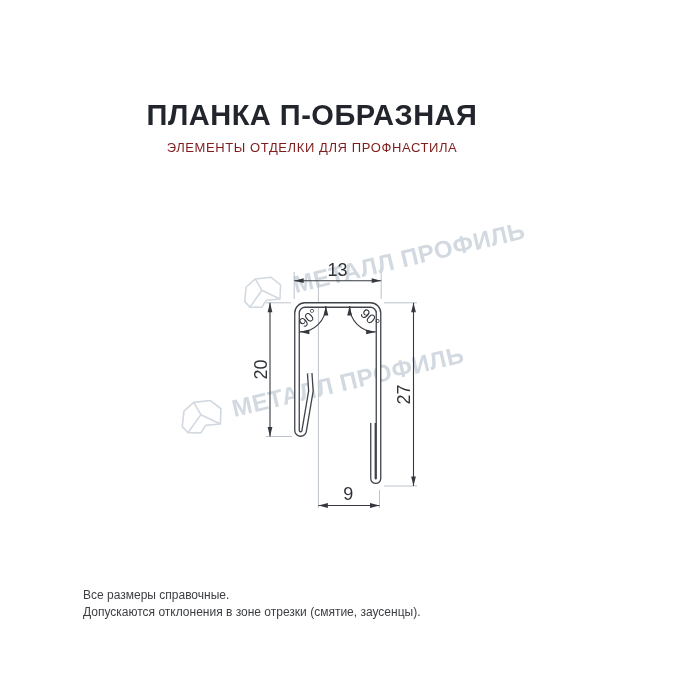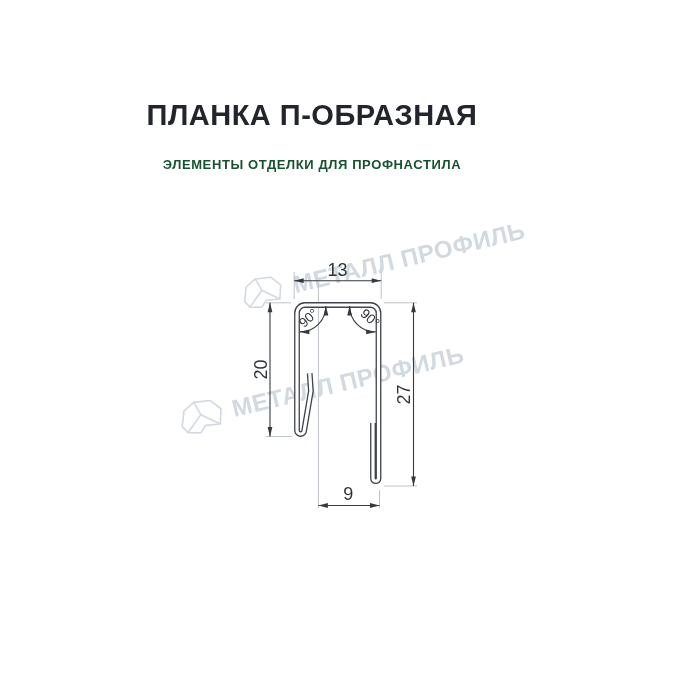--- a/index.html
+++ b/index.html
@@ -3,21 +3,21 @@
 <meta charset="utf-8">
 <style>
   html,body{margin:0;padding:0;background:#ffffff;}
   #page{position:relative;width:700px;height:700px;background:#ffffff;overflow:hidden;
         font-family:"Liberation Sans", sans-serif;}
 
   
   .header{position:absolute;top:100px;left:0;width:624px;text-align:center;}
   .title-line{font-size:29px;line-height:31px;font-weight:700;color:#22262c;
               letter-spacing:0.5px;}
-  .subtitle{margin-top:26px;font-size:13px;font-weight:700;color:#14532d;
+  .subtitle{margin-top:9px;font-size:13px;font-weight:400;color:#7f1d1d;
             letter-spacing:0.6px;}
 
   
   .wm{position:absolute;display:flex;align-items:center;gap:9px;
       transform:rotate(-13.4deg);transform-origin:0 50%;
       color:#d2d9e0;font-weight:700;font-size:24px;letter-spacing:0.5px;
       white-space:nowrap;z-index:1;}
   .wm svg{display:block;}
   .wm-1{left:240px;top:281px;}
   .wm-2{left:179px;top:404px;}
@@ -117,14 +117,18 @@
     <g>
       <text class="dimtext" x="337.5" y="276" text-anchor="middle">13</text>
       <text class="dimtext" transform="translate(266.5 369.5) rotate(-90)" text-anchor="middle">20</text>
       <text class="dimtext" transform="translate(410 394.5) rotate(-90)" text-anchor="middle">27</text>
       <text class="dimtext" x="348.3" y="500" text-anchor="middle">9</text>
       <text class="angtext" transform="translate(311.5 321.5) rotate(-42)" text-anchor="middle">90°</text>
       <text class="angtext" transform="translate(367 321.5) rotate(42)" text-anchor="middle">90°</text>
     </g>
   </svg>
 
+  <div class="footer">
+    <div>Все размеры справочные.</div>
+    <div>Допускаются отклонения в зоне отрезки (смятие, заусенцы).</div>
+  </div>
 
 </div>
 
 </body></html>

